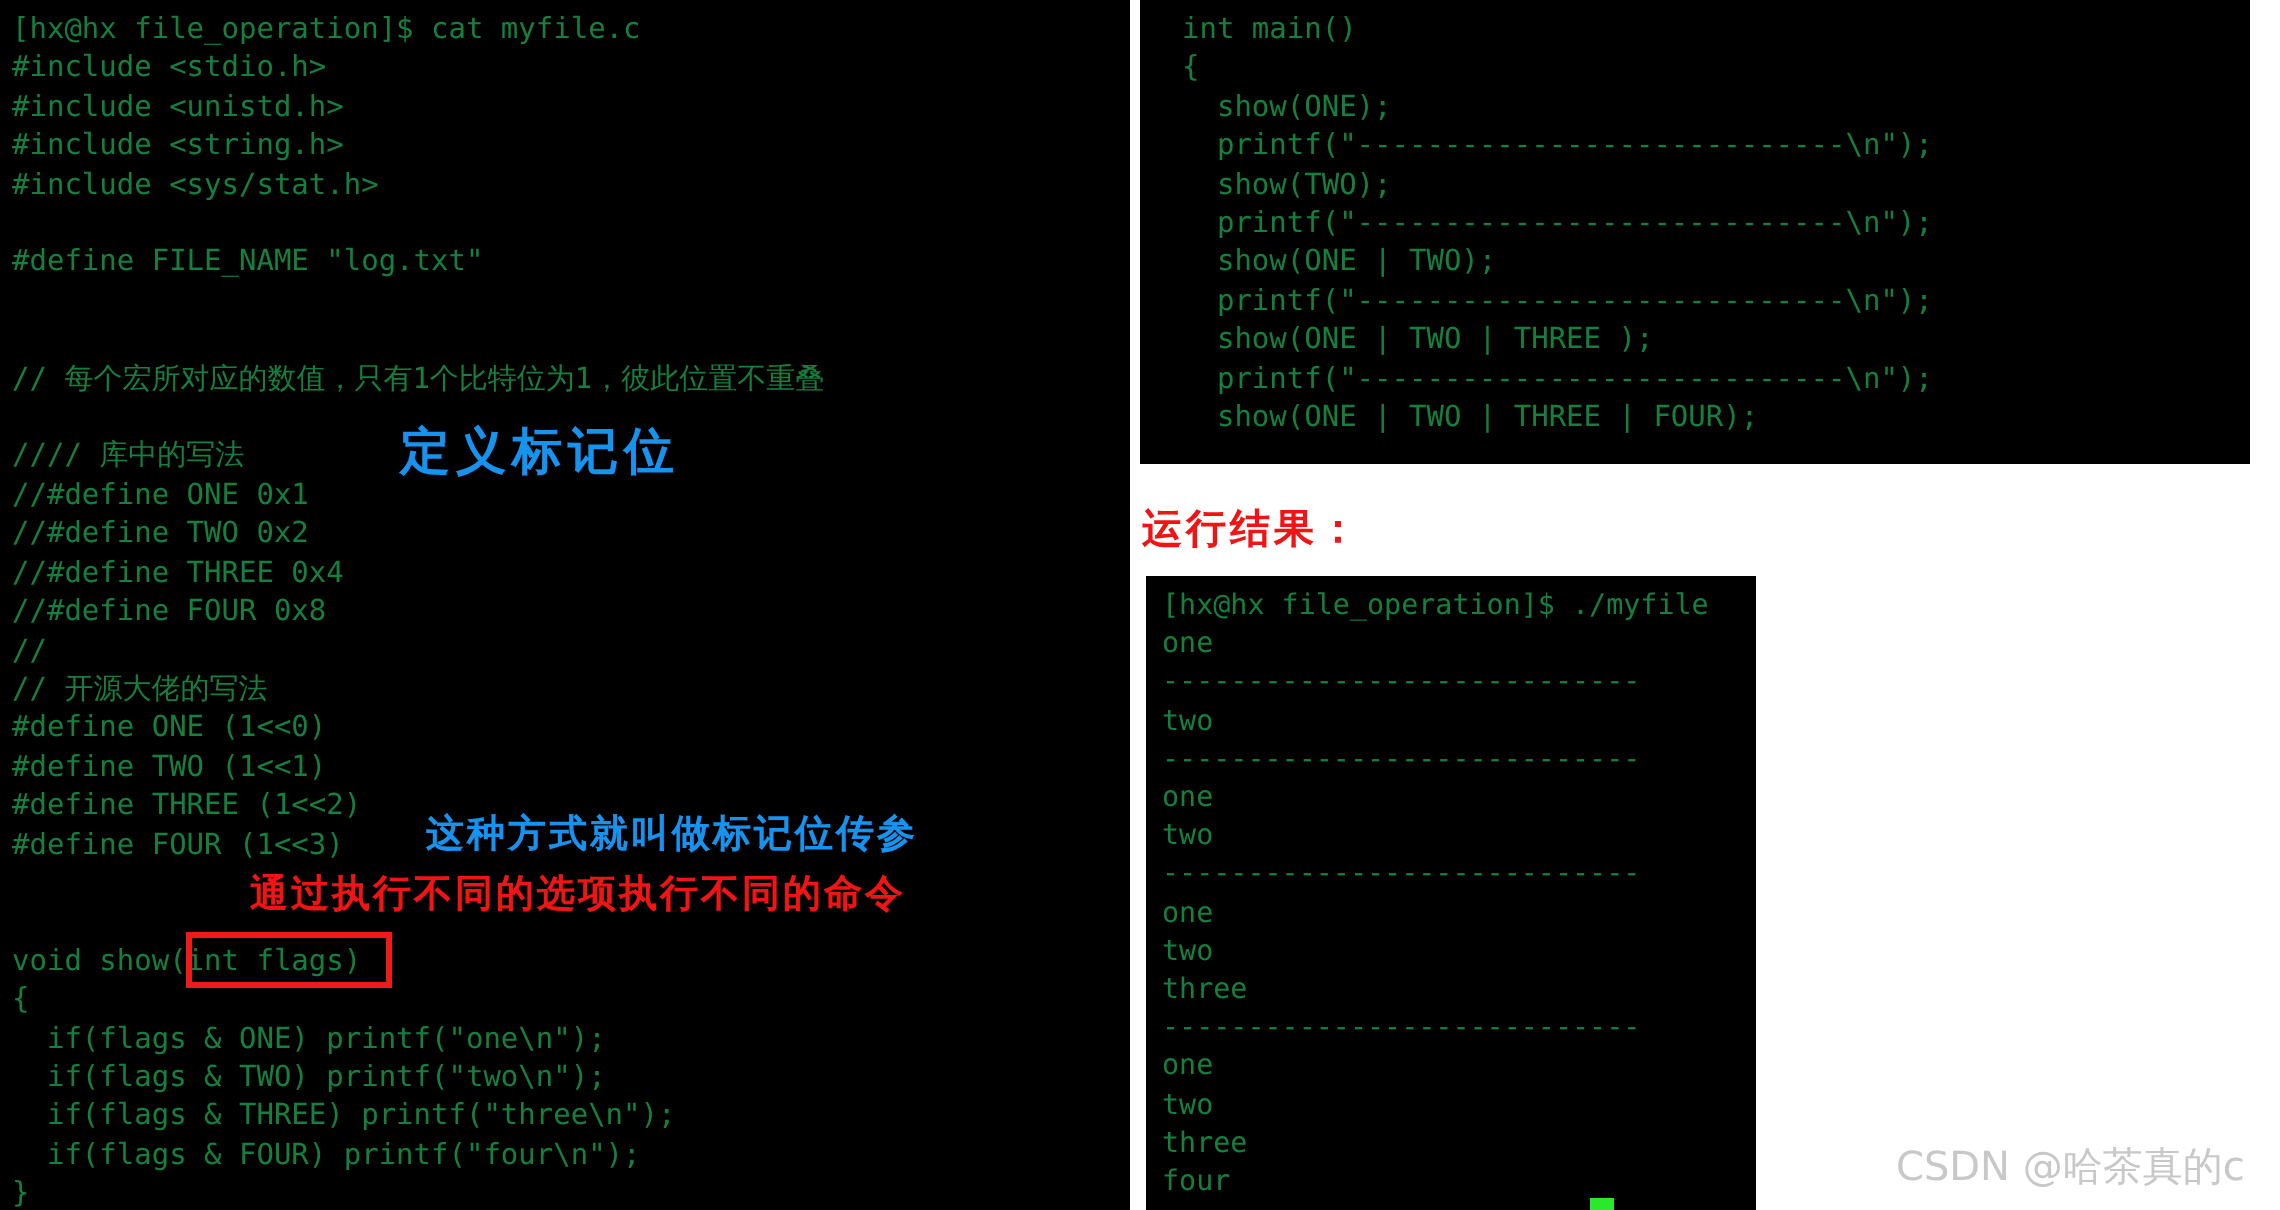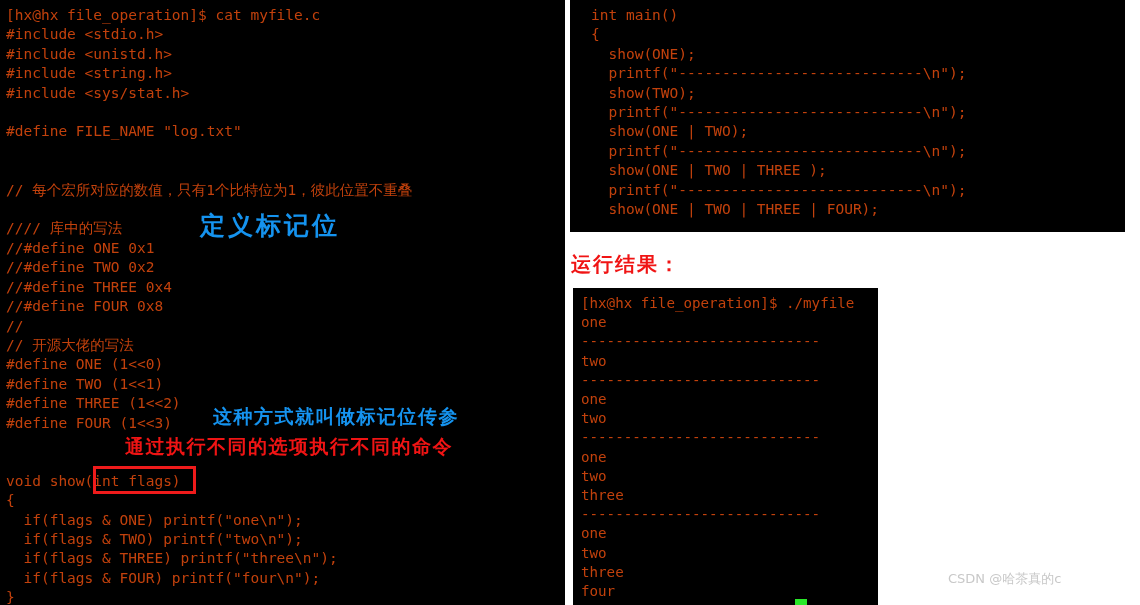--- a/index.html
+++ b/index.html
@@ -13,21 +13,21 @@
     height: 605px;
     position: relative;
     overflow: hidden;
     font-family: "DejaVu Sans Mono", "Liberation Mono", monospace;
   }
 
   
   .term {
     position: absolute;
     background: #000000;
-    color: #c2410c;
+    color: #15803d;
     font-family: "DejaVu Sans Mono", "Liberation Mono", monospace;
     overflow: hidden;
     white-space: pre;
   }
 
   #left-terminal {
     left: 0px;
     top: 0px;
     width: 565px;
     height: 605px;
@@ -124,21 +124,21 @@
     height: 6px;
     background: #2ae82a;
   }
 
   
   #watermark {
     position: absolute;
     left: 948px;
     top: 570px;
     font-family: "DejaVu Sans", "Liberation Sans", sans-serif;
-    font-size: 13px;
+    font-size: 20px;
     color: #c8c8c8;
     white-space: pre;
   }
 </style>
 </head>
 <body>
 
 <div class="term" id="left-terminal"><span class="code-line">[hx@hx file_operation]$ cat myfile.c</span><span class="code-line">#include &lt;stdio.h&gt;</span><span class="code-line">#include &lt;unistd.h&gt;</span><span class="code-line">#include &lt;string.h&gt;</span><span class="code-line">#include &lt;sys/stat.h&gt;</span><span class="code-line">&nbsp;</span><span class="code-line">#define FILE_NAME "log.txt"</span><span class="code-line">&nbsp;</span><span class="code-line">&nbsp;</span><span class="code-line">// 每个宏所对应的数值，只有1个比特位为1，彼此位置不重叠</span><span class="code-line">&nbsp;</span><span class="code-line">//// 库中的写法</span><span class="code-line">//#define ONE 0x1</span><span class="code-line">//#define TWO 0x2</span><span class="code-line">//#define THREE 0x4</span><span class="code-line">//#define FOUR 0x8</span><span class="code-line">//</span><span class="code-line">// 开源大佬的写法</span><span class="code-line">#define ONE (1&lt;&lt;0)</span><span class="code-line">#define TWO (1&lt;&lt;1)</span><span class="code-line">#define THREE (1&lt;&lt;2)</span><span class="code-line">#define FOUR (1&lt;&lt;3)</span><span class="code-line">&nbsp;</span><span class="code-line">&nbsp;</span><span class="code-line">void show(int flags)</span><span class="code-line">{</span><span class="code-line">  if(flags &amp; ONE) printf("one\n");</span><span class="code-line">  if(flags &amp; TWO) printf("two\n");</span><span class="code-line">  if(flags &amp; THREE) printf("three\n");</span><span class="code-line">  if(flags &amp; FOUR) printf("four\n");</span><span class="code-line">}</span></div>
 
 <div class="term" id="main-terminal"><span class="code-line">int main()</span><span class="code-line">{</span><span class="code-line">  show(ONE);</span><span class="code-line">  printf("----------------------------\n");</span><span class="code-line">  show(TWO);</span><span class="code-line">  printf("----------------------------\n");</span><span class="code-line">  show(ONE | TWO);</span><span class="code-line">  printf("----------------------------\n");</span><span class="code-line">  show(ONE | TWO | THREE );</span><span class="code-line">  printf("----------------------------\n");</span><span class="code-line">  show(ONE | TWO | THREE | FOUR);</span></div>

